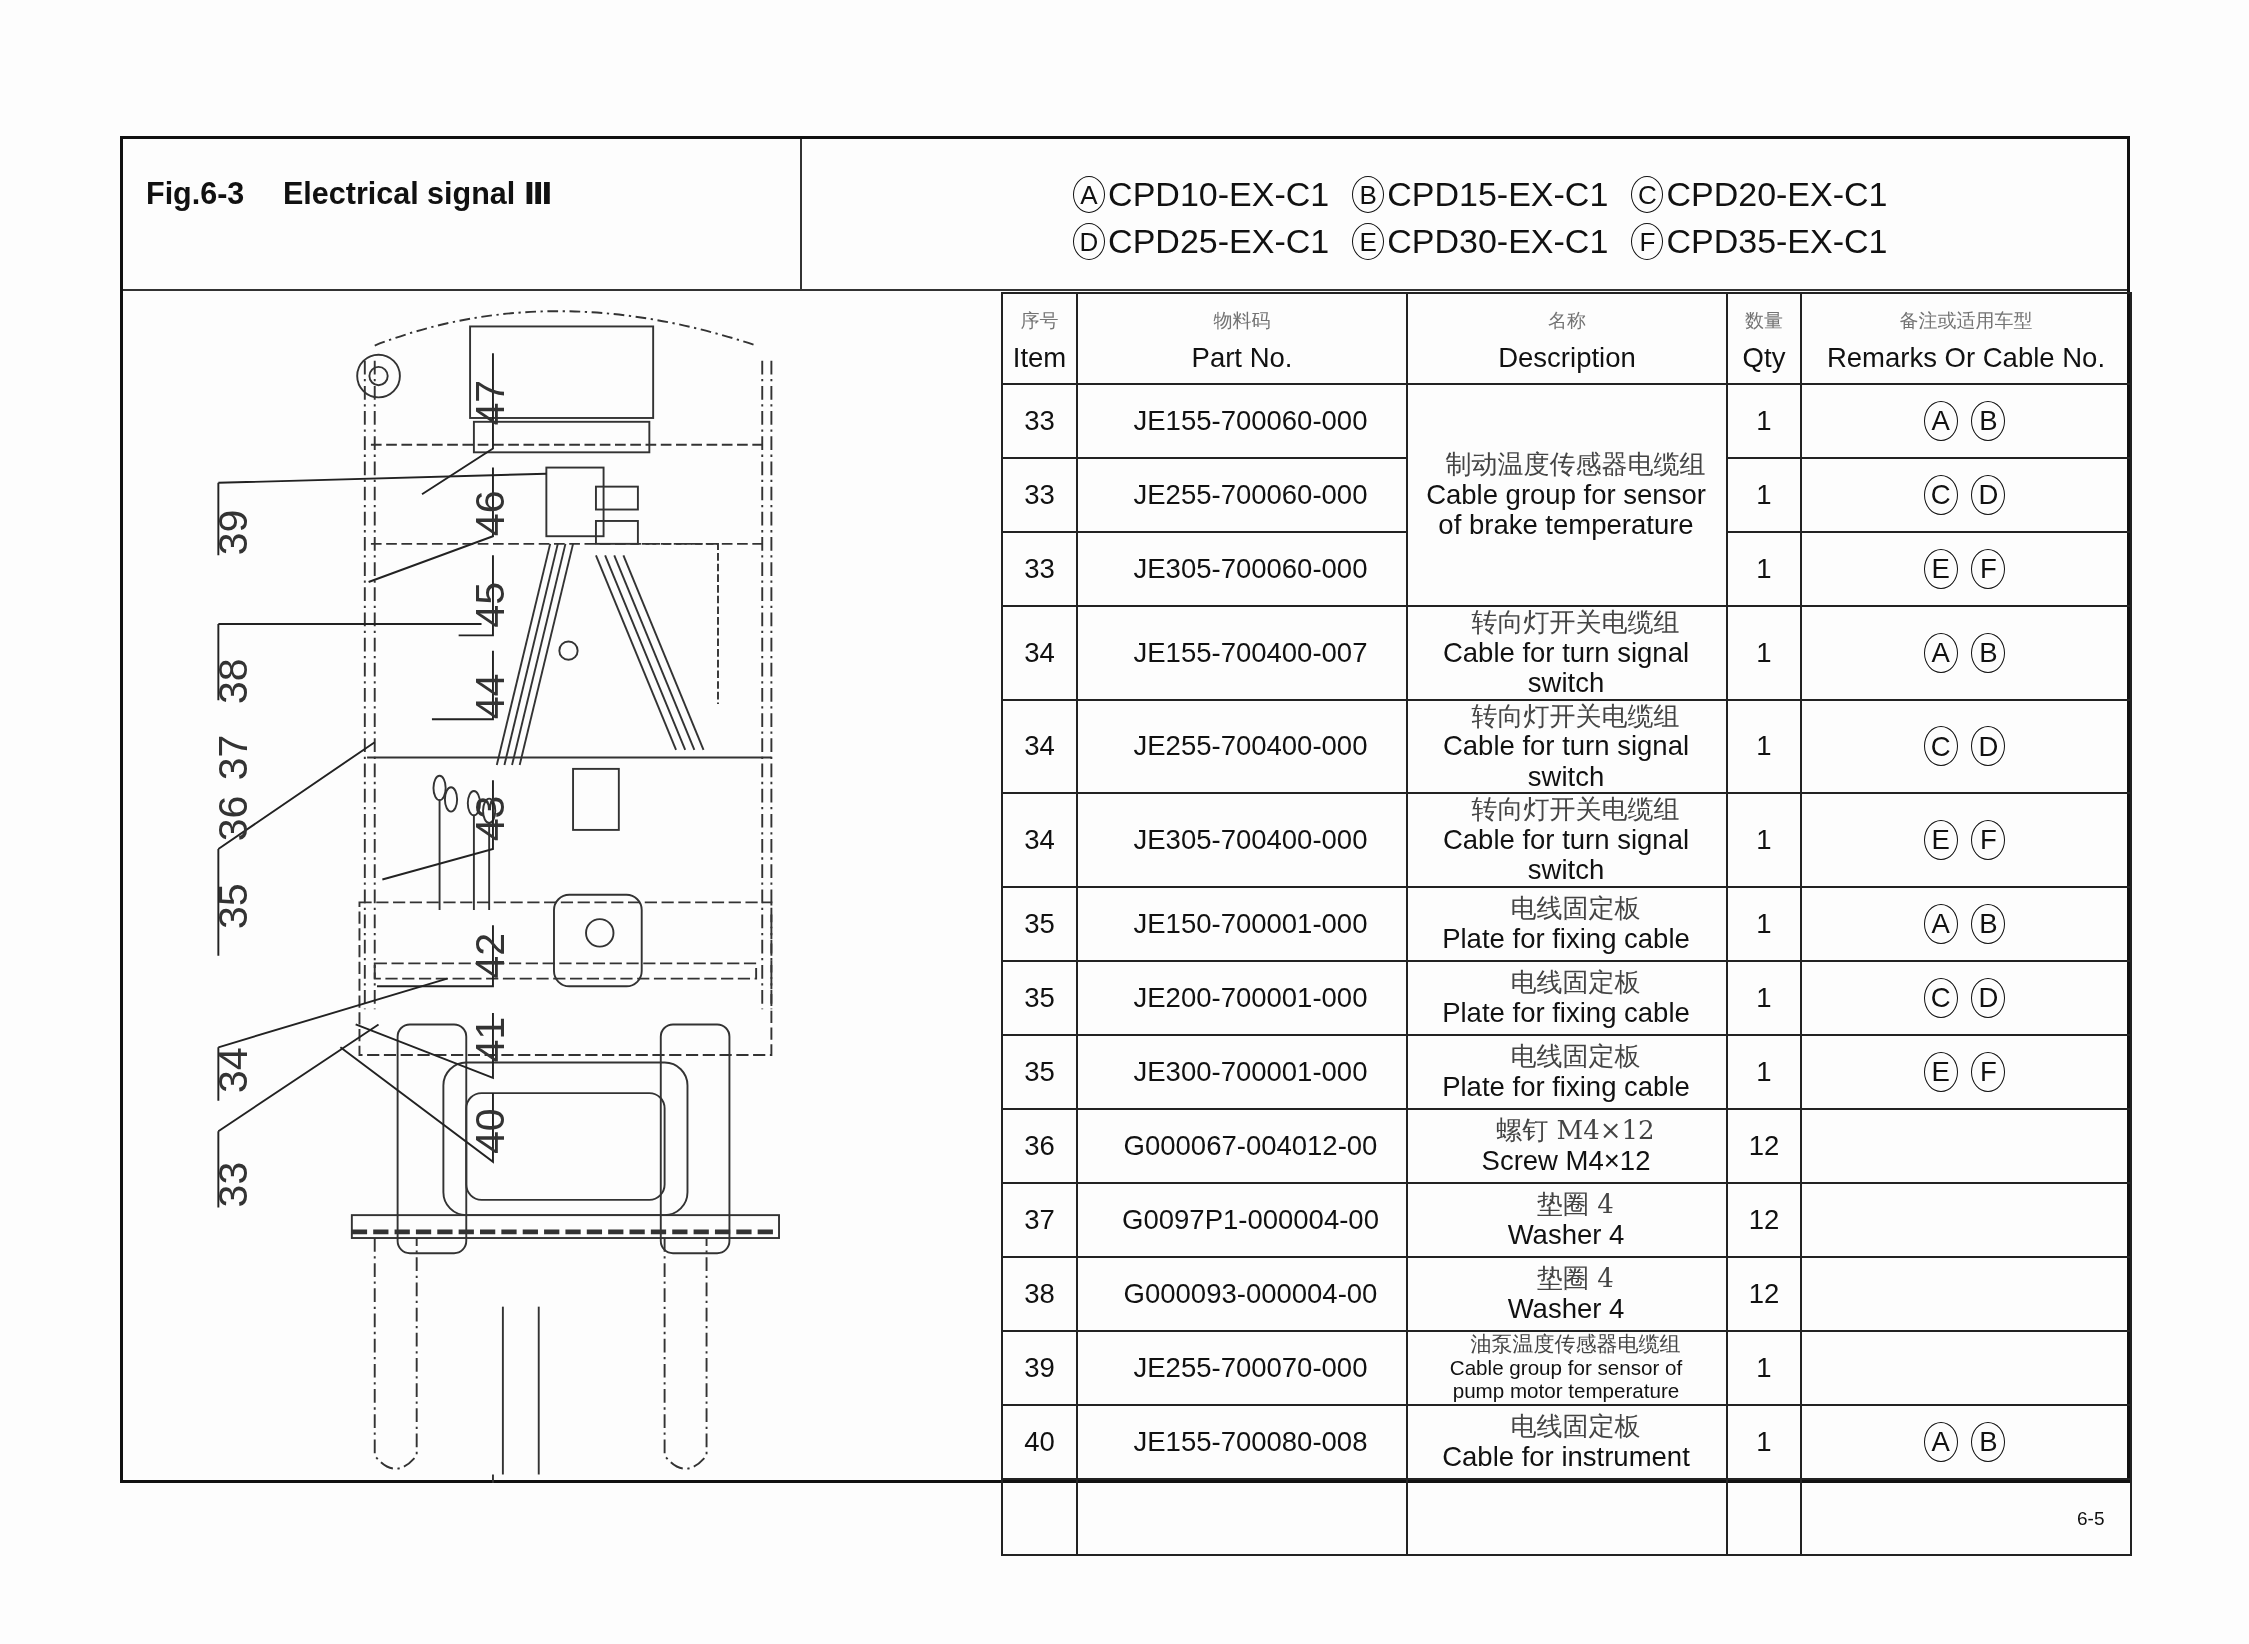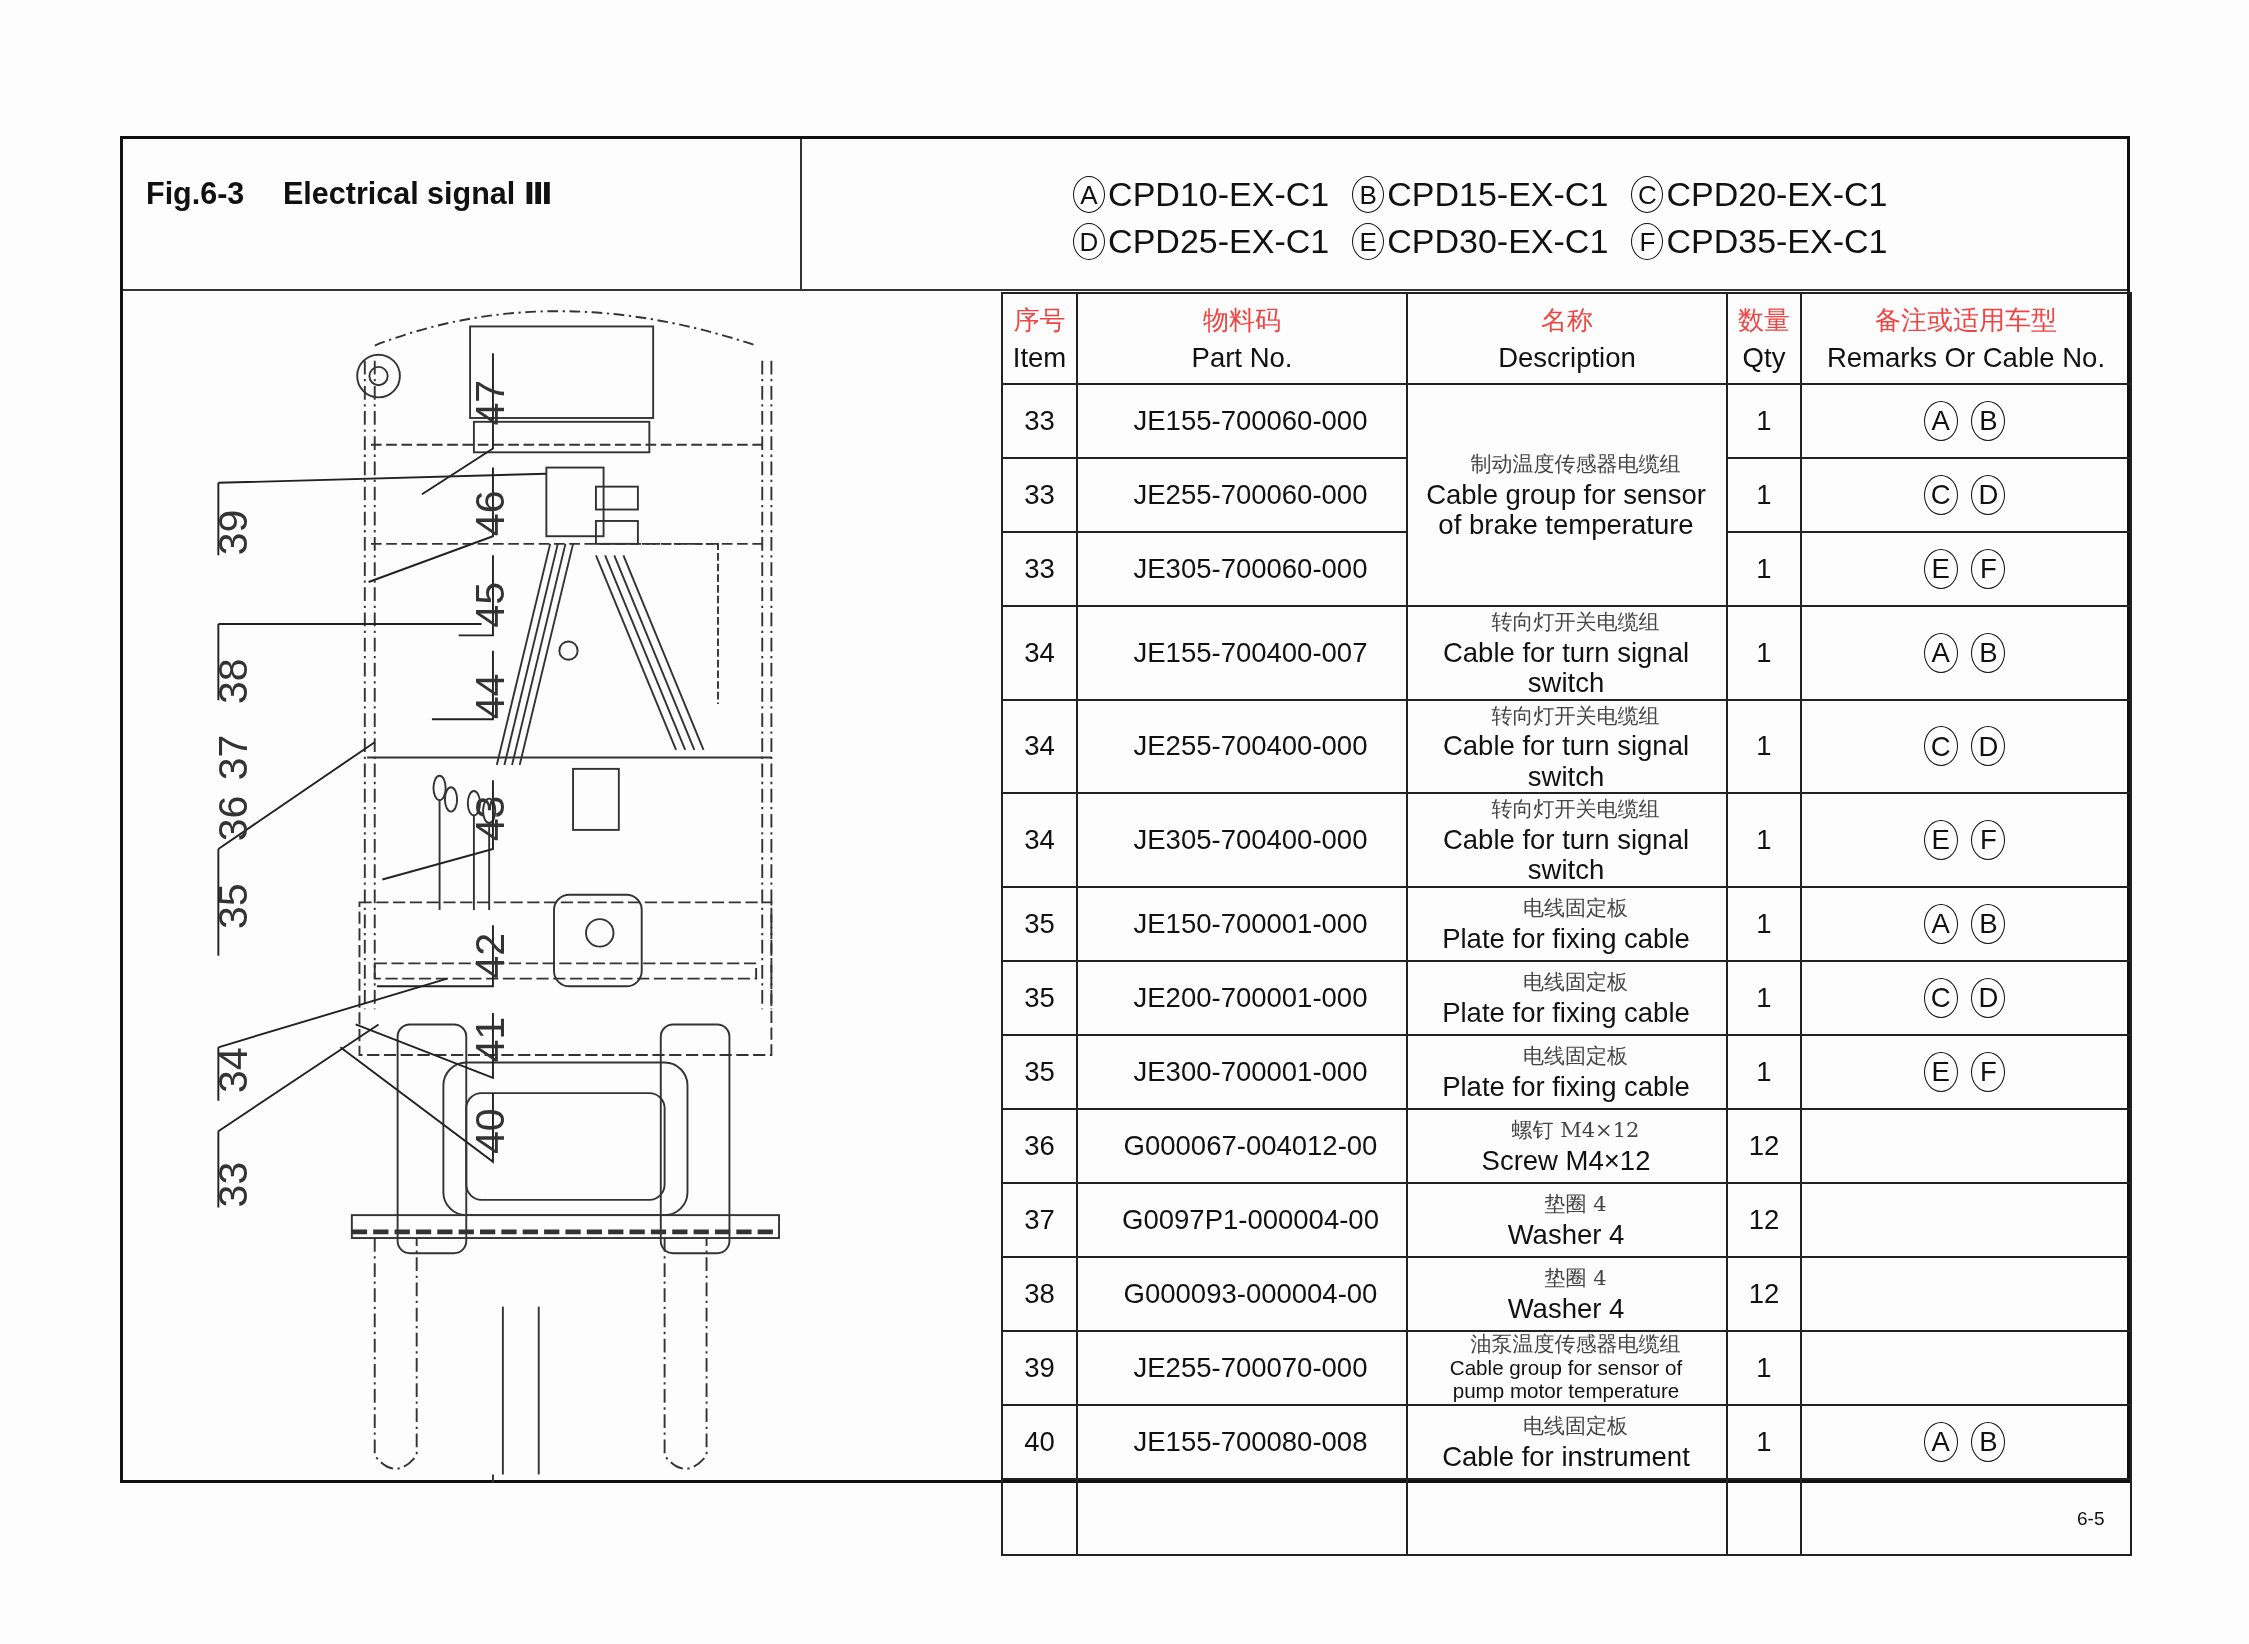--- a/index.html
+++ b/index.html
@@ -19,24 +19,24 @@
   .model { display:inline-flex; align-items:center; }
   .circ { display:inline-flex; align-items:center; justify-content:center;
           width:32px; height:37px; border:1.9px solid #111; border-radius:50%;
           font-size:26px; line-height:1; margin-right:3.1px; box-sizing:border-box; }
   .drawing { position:absolute; left:0; top:153px; width:878px; bottom:0; }
   table.parts { position:absolute; left:878px; top:153px; border-collapse:collapse;
                 table-layout:fixed; width:1128px; }
   table.parts td, table.parts th { border:2.3px solid #222; padding:0; text-align:center;
                 vertical-align:middle; font-weight:normal; }
   table.parts th { height:89px; font-size:27.5px; line-height:37px; }
-  table.parts th .cn { font-family:"DejaVu Serif", serif; color:#ef4444; font-size:26px; }
+  table.parts th .cn { font-family:"DejaVu Serif", serif; color:#737373; font-size:19px; }
   table.parts td { height:72px; font-size:27.5px; }
   td.desc { text-align:left; padding-left:17px !important; font-size:26px; line-height:30.5px; }
-  td.desc .cn { font-family:"DejaVu Serif", serif; color:#444; font-size:21px; display:block; }
+  td.desc .cn { font-family:"DejaVu Serif", serif; color:#444; font-size:26px; display:block; }
   td.desc.small { font-size:20.6px; line-height:23px; }
   td.desc.small .cn { font-size:21px; }
   td.pn { text-align:left; padding-left:17px !important; }
   .rem { display:inline-flex; gap:10.7px; }
   .rem .circ { width:34px; height:40px; font-size:27.5px; }
   .page-num { position:absolute; left:2077px; top:1508px; font-size:19px; }
   svg text { font-family:"Liberation Sans", sans-serif; }
 </style>
 </head>
 <body>

